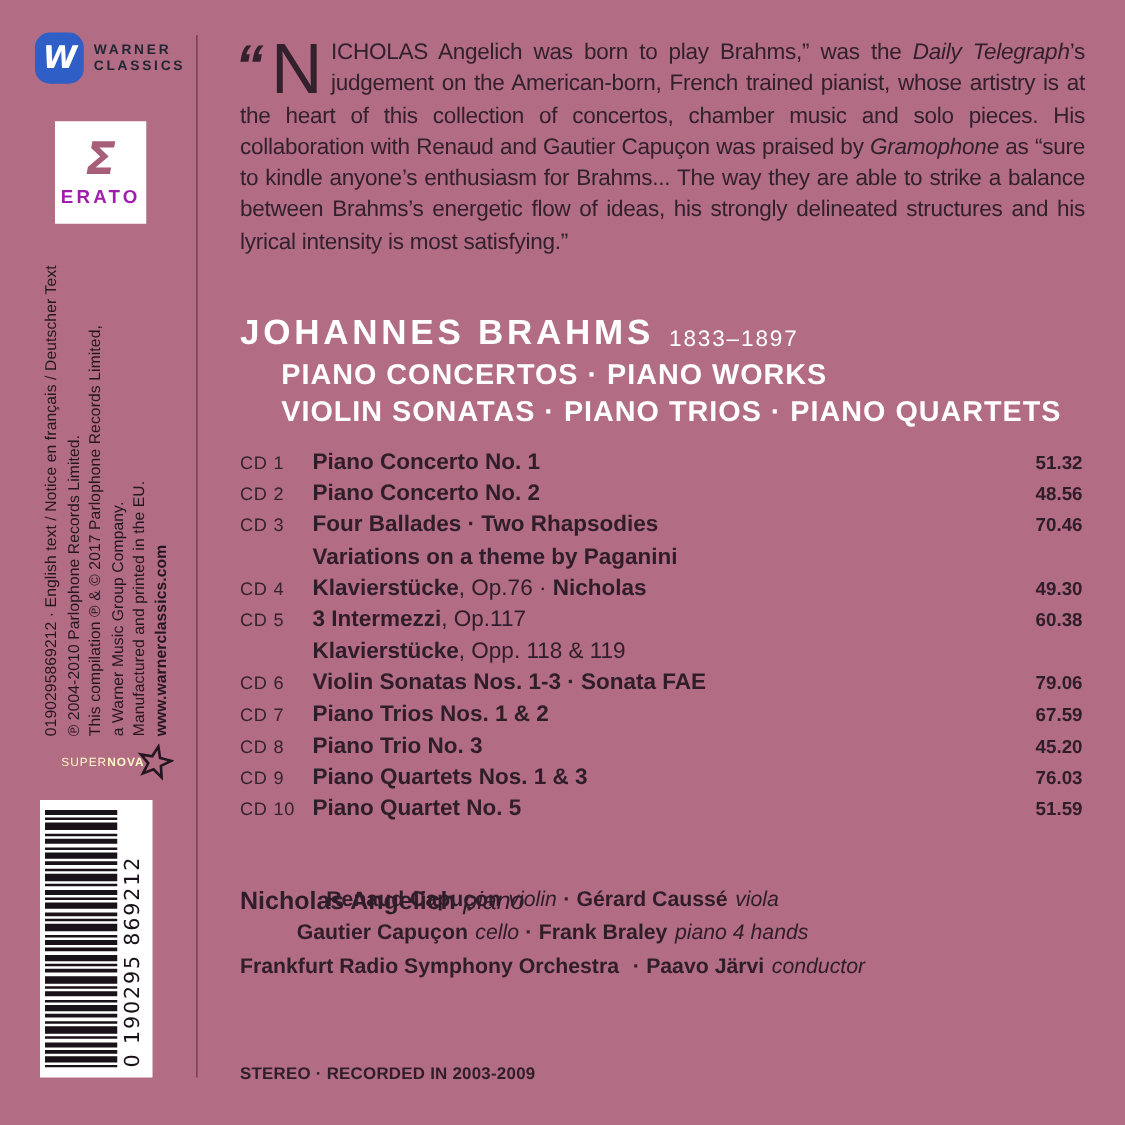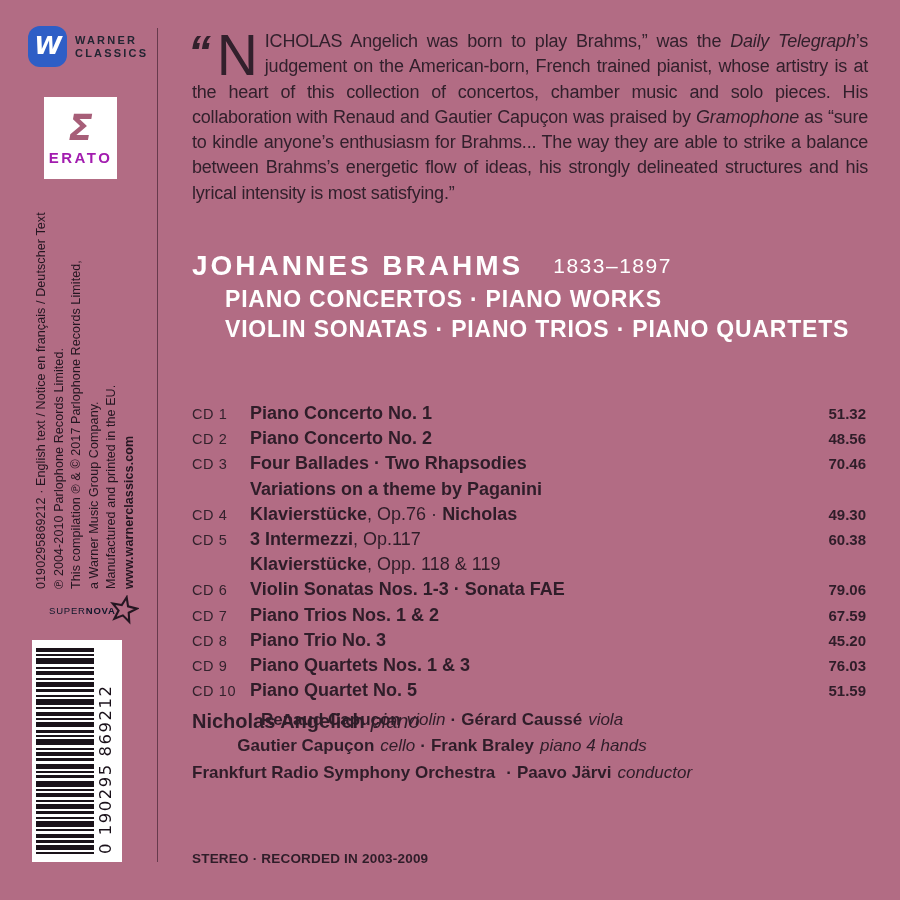--- a/index.html
+++ b/index.html
@@ -24,21 +24,21 @@
                transform:skewX(-10deg);line-height:36px;}
   .erato-label{font-size:15px;font-weight:600;letter-spacing:2.5px;color:#a21caf;margin-top:3px;}
 
   
   .credits{position:absolute;left:33px;top:589px;width:389px;height:106px;
            transform-origin:0 0;transform:rotate(-90deg);
            font-size:12.5px;line-height:17.6px;color:#241621;letter-spacing:.1px;white-space:nowrap;}
   .credit-bold{font-weight:700;}
 
   
-  .supernova{position:absolute;left:49px;top:595px;display:flex;align-items:center;color:#0f172a;text-align:center;}
+  .supernova{position:absolute;left:49px;top:595px;display:flex;align-items:center;color:#fef9c3;text-align:center;}
   .sn-super{font-size:9.5px;letter-spacing:.8px;font-weight:400;}
   .sn-nova{font-size:9.5px;letter-spacing:.8px;font-weight:800;}
   .sn-star{margin-left:-7px;}
 
   
   .barcode{position:absolute;left:32px;top:640px;width:90px;height:222px;background:#fff;}
   .bars{position:absolute;left:4px;top:8px;}
   .barcode-num{position:absolute;left:64px;top:214px;width:208px;transform-origin:0 0;
                transform:rotate(-90deg);font-family:"DejaVu Sans",sans-serif;
                font-size:16.5px;letter-spacing:1.5px;color:#191019;}
@@ -46,30 +46,30 @@
   
   .quote{position:absolute;left:192px;top:29px;width:676px;font-size:18px;line-height:25.3px;
          text-align:justify;letter-spacing:-.2px;color:#32202c;}
   .qmark{float:left;font-size:46px;line-height:40px;font-style:italic;font-weight:600;
          margin:3px 6px 0 -4px;}
   .dropcap{float:left;font-size:57px;line-height:46px;font-weight:400;margin:3px 7px 0 0;}
   .quote i{}
 
   
   .title-block{position:absolute;left:192px;top:250px;color:#fff;}
-  .t1{display:flex;align-items:center;gap:18px;}
+  .t1{display:flex;align-items:flex-end;}
   .composer{font-size:28px;font-weight:800;letter-spacing:3px;}
-  .dates{font-size:21px;font-weight:300;letter-spacing:1.5px;margin-left:12px;}
+  .dates{font-size:18px;font-weight:300;letter-spacing:1.5px;margin-left:12px;}
   .t2{font-size:23px;font-weight:800;letter-spacing:.8px;margin-top:3.5px;margin-left:33px;}
 
   
   .tracklist{position:absolute;left:192px;top:359px;width:674px;}
   .track-row{display:flex;align-items:baseline;height:25.2px;}
   .cd{flex:0 0 58px;font-size:14.5px;font-weight:400;letter-spacing:.6px;color:#34222d;}
-  .tt{flex:1;font-size:18px;margin-top:44px;}
+  .tt{flex:1;font-size:18px;}
   .tt b{font-weight:700;}
   .tt .rg{font-weight:400;}
   .dur{font-size:15px;font-weight:700;margin-left:28px;}
 
   
   .soloist{position:absolute;left:192px;top:710px;font-size:20px;}
   .ensemble{position:absolute;left:192px;top:707px;font-size:17px;line-height:26.3px;text-align:center;}
   .pname{font-weight:700;}
   .pinst{font-style:italic;font-weight:400;margin-left:6px;}
   .psep{font-weight:700;margin:0 5px;}

